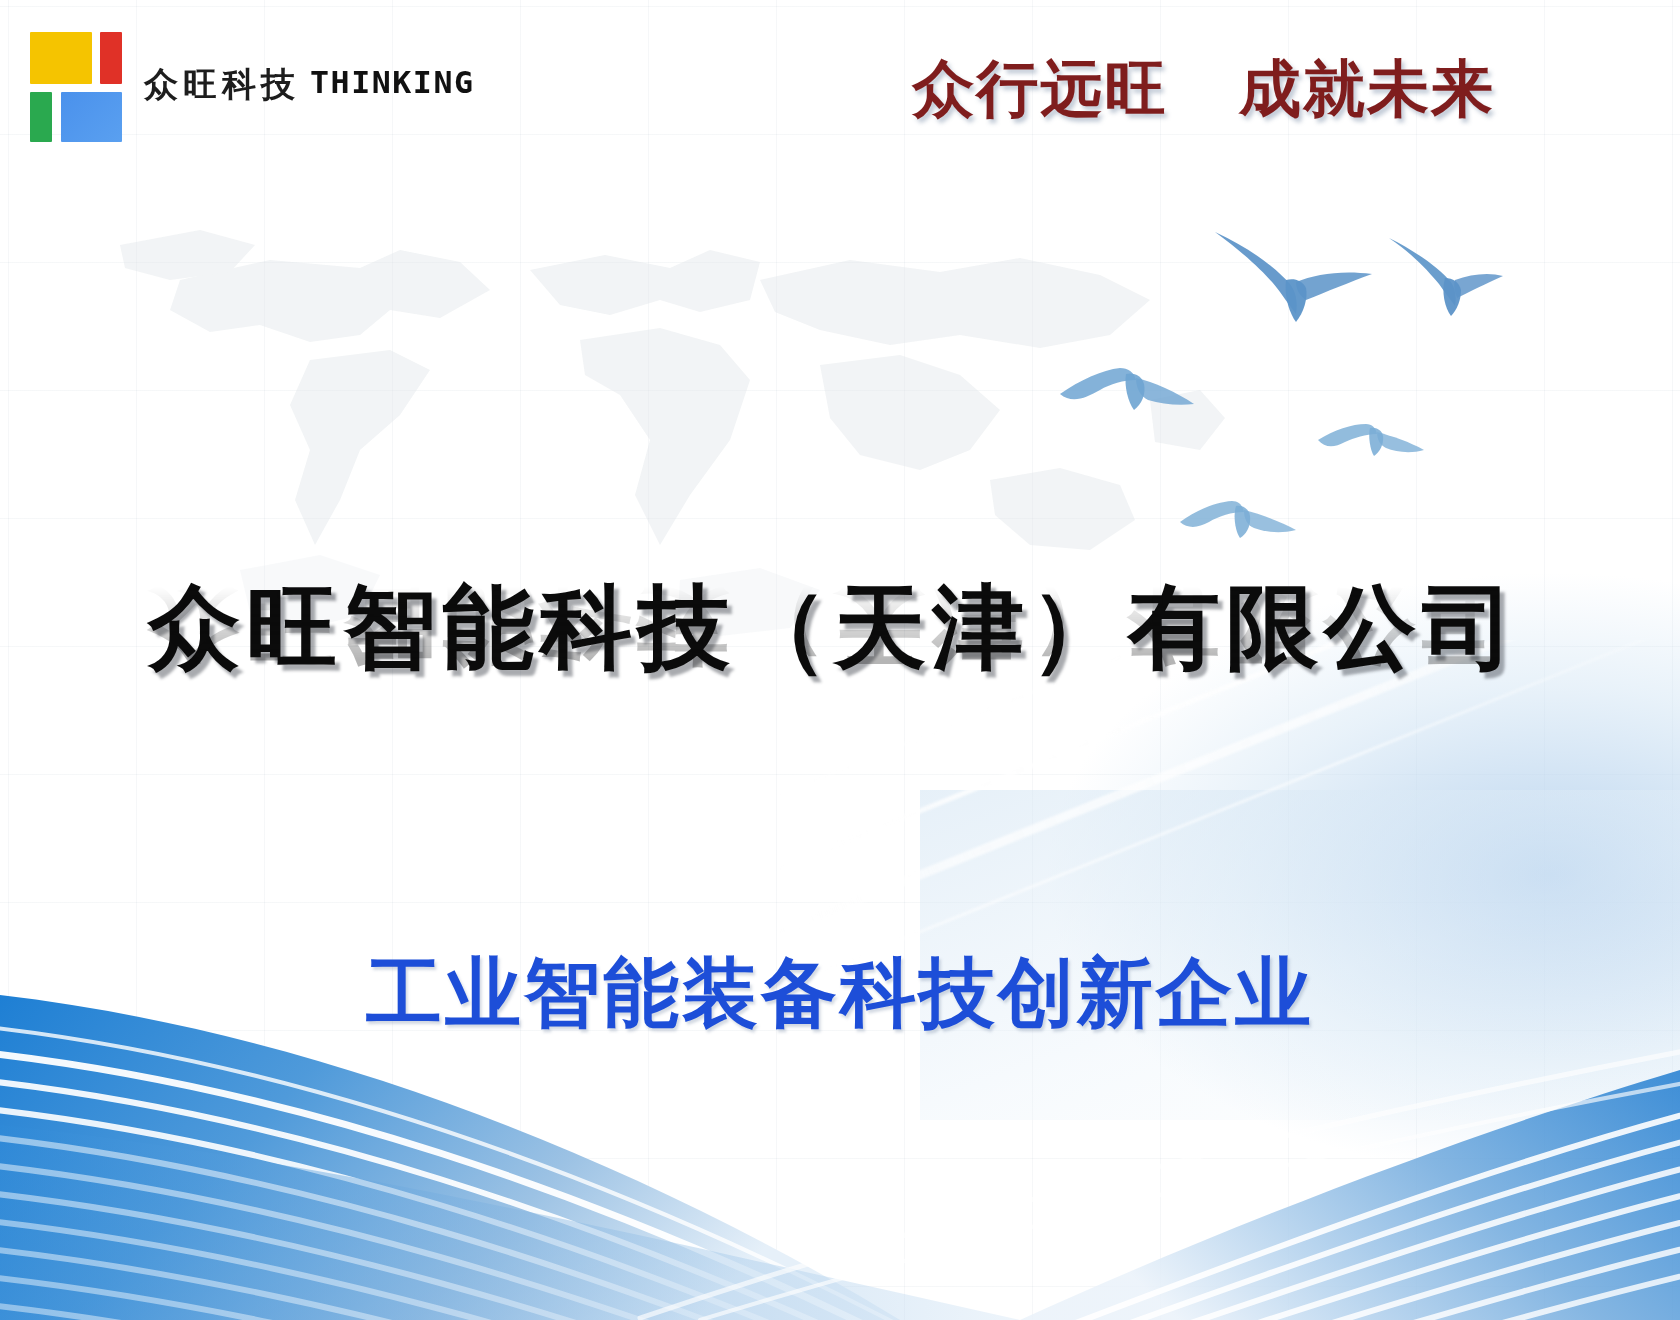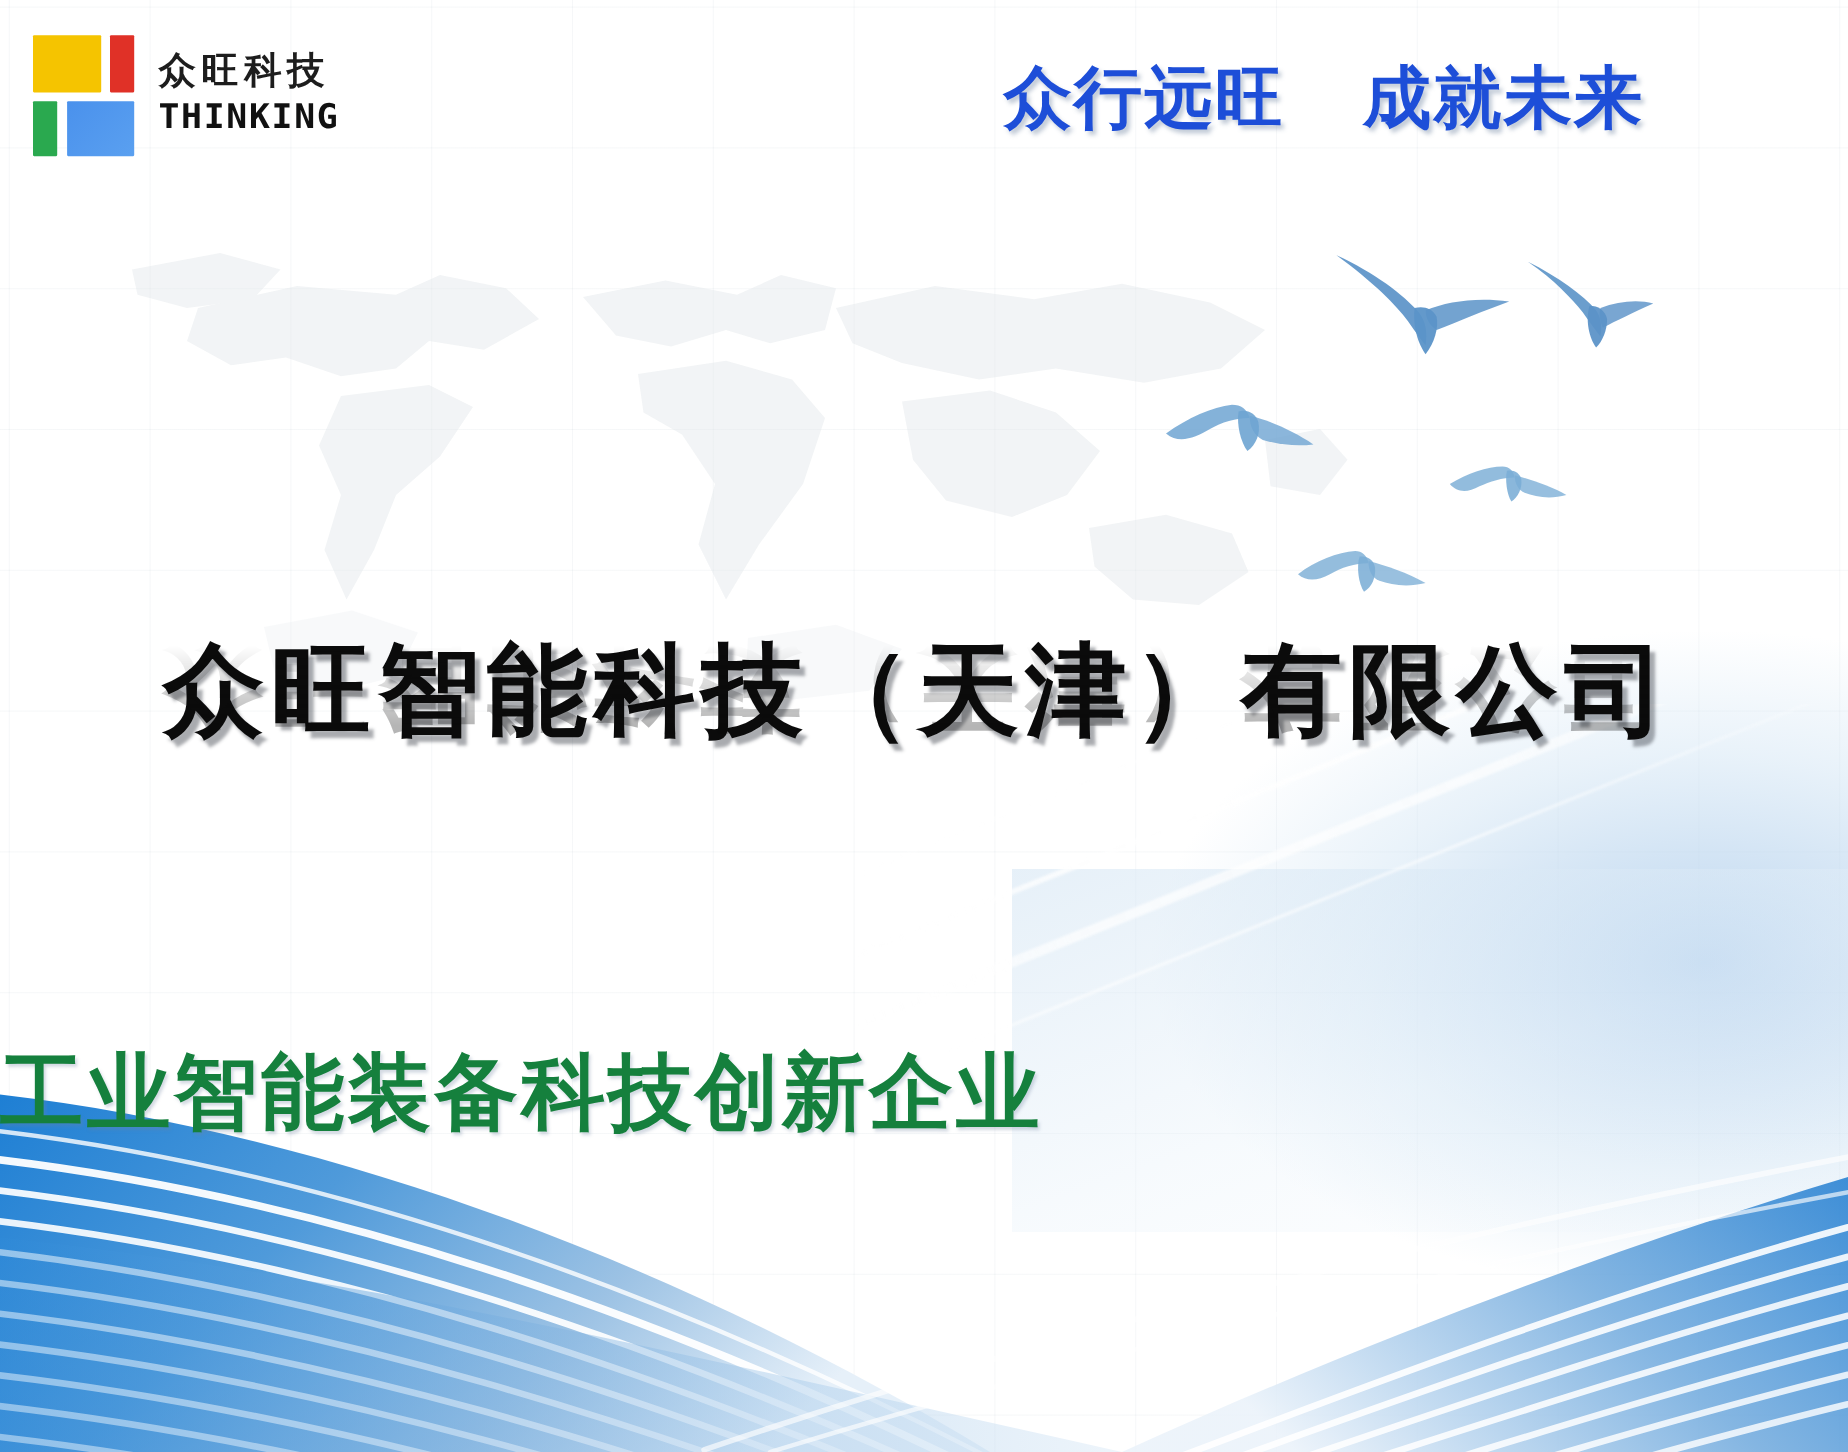--- a/index.html
+++ b/index.html
@@ -136,21 +136,21 @@
     height: 112px;
     flex: 0 0 auto;
   }
   .logo-mark span { position: absolute; display: block; border-radius: 1px; }
   .sq-yellow { left: 0;  top: 4px;  width: 62px; height: 52px; background: #f5c400; }
   .sq-red    { left: 70px; top: 4px; width: 22px; height: 52px; background: #e03127; }
   .sq-green  { left: 0;  top: 64px; width: 22px; height: 50px; background: #2aa94f; }
   .sq-blue   { left: 31px; top: 64px; width: 61px; height: 50px;
                background: linear-gradient(135deg, #4a91ec 0%, #5aa0f0 100%); }
 
-  .logo-text { display: flex; flex-direction: column; justify-content: center; gap: 10px; }
+  .logo-text { display: flex; flex-direction: row; justify-content: center; gap: 10px; }
   .logo-cn {
     font-size: 34px;
     font-weight: 700;
     letter-spacing: 5px;
     color: #1d1d1d;
     line-height: 1;
     font-family: "DejaVu Sans", "Liberation Sans", sans-serif;
   }
   .logo-en {
     font-size: 31px;
@@ -162,21 +162,21 @@
     transform: scaleX(1.02);
     transform-origin: left center;
   }
 
   .header-tagline {
     position: absolute;
     right: 185px;
     top: 58px;
     font-size: 62px;
     font-weight: 900;
-    color: #1d4ed8;
+    color: #7f1d1d;
     letter-spacing: 2px;
     line-height: 1;
     white-space: pre;
     text-shadow: 3px 4px 4px rgba(110,130,160,0.42);
     font-family: "DejaVu Sans", "Liberation Sans", sans-serif;
     margin-left: 19px;
   }
 
   
 
@@ -217,24 +217,25 @@
     pointer-events: none;
   }
 
   
 
   .subtitle {
     position: absolute;
     left: 0;
     top: 955px;
     width: 1680px;
+    text-align: center;
     z-index: 26;
     font-size: 76px;
     font-weight: 900;
-    color: #15803d;
+    color: #1d4ed8;
     letter-spacing: 3px;
     line-height: 1;
     white-space: nowrap;
     text-shadow: 2px 3px 3px rgba(110,130,160,0.30);
     font-family: "DejaVu Sans", "Liberation Sans", sans-serif;
   }
 
   
 
   .birds { position: absolute; inset: 0; z-index: 15; pointer-events: none; }

